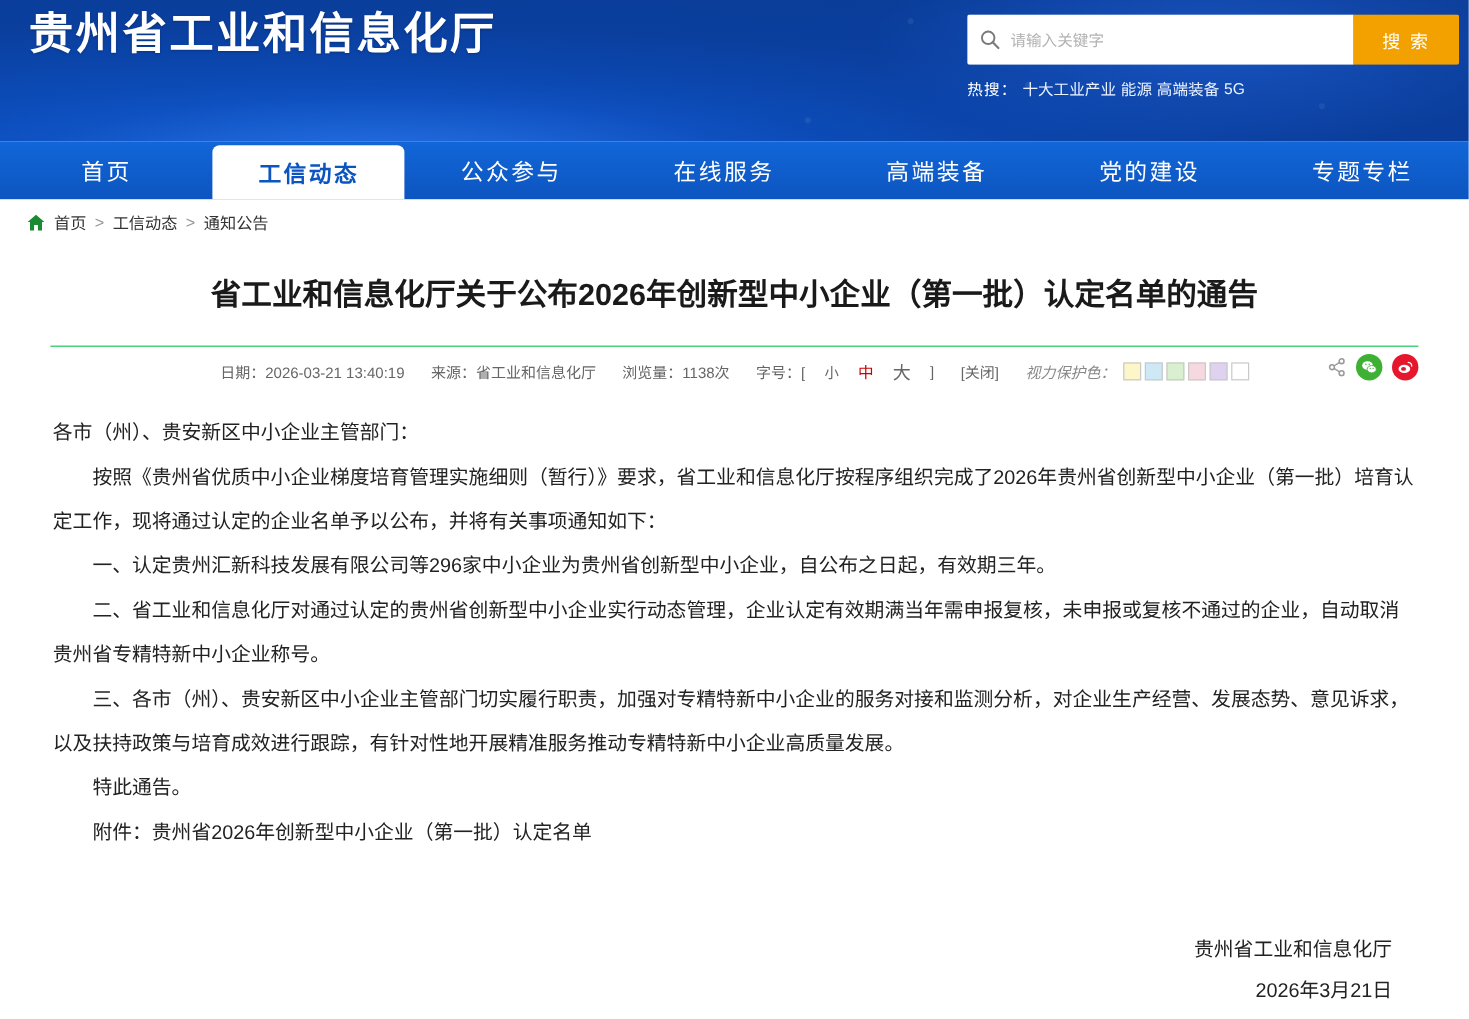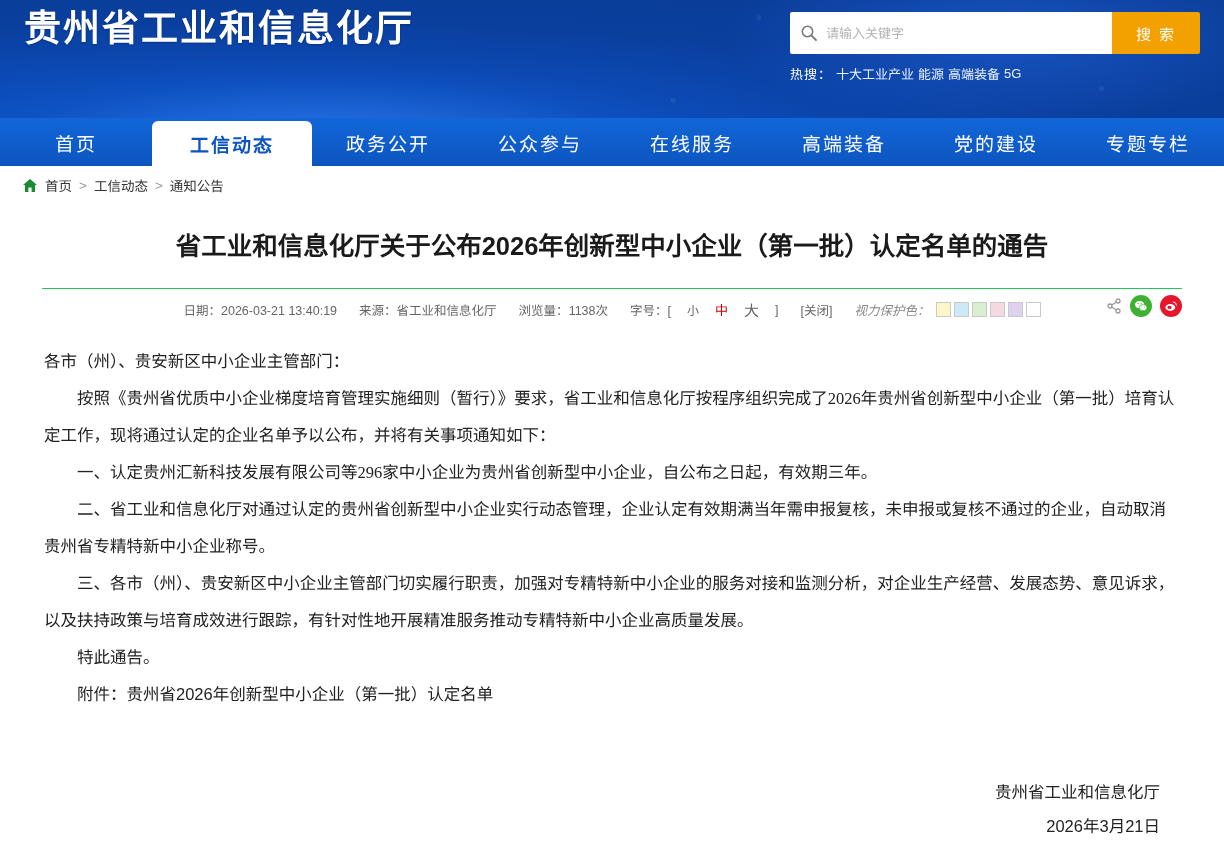--- a/index.html
+++ b/index.html
@@ -82,21 +82,21 @@
     font-family: "DejaVu Sans", sans-serif;
     font-size: 14px;
     font-weight: bold;
     color: #ffffff;
     letter-spacing: 2px;
     white-space: nowrap;
   }
 
   .search-area {
     position: absolute;
-    right: 24px;
+    right: 8px;
     top: 12px;
     z-index: 3;
     width: 410px;
   }
   .search-box {
     display: flex;
     height: 42px;
     border-radius: 2px;
     overflow: hidden;
   }
@@ -256,21 +256,21 @@
   .weibo { background: #e6162d; }
 
   .article-body {
     padding: 14px 2px 0;
     font-size: 16.5px;
     line-height: 37px;
     color: #222;
     font-family: "Liberation Sans", "DejaVu Sans", sans-serif;
   }
   .article-body p { margin: 0; }
-  .p-indent { text-indent: 2em; font-family: Liberation Serif, serif; }
+  .p-indent { text-indent: 2em; }
   .attach { margin-top: 34px; text-indent: 2em; }
   .signature {
     margin-top: 62px;
     text-align: right;
     line-height: 34px;
     font-size: 16.5px;
     color: #222;
     padding-right: 22px;
   }
 </style>
@@ -302,21 +302,20 @@
       <span class="hot-item">能源</span>
       <span class="hot-item">高端装备</span>
       <span class="hot-item">5G</span>
     </div>
   </div>
 </div>
 
 <div class="main-nav">
   <div class="nav-item">首页</div>
   <div class="nav-item active">工信动态</div>
-  <div class="nav-item">政务公开</div>
   <div class="nav-item">公众参与</div>
   <div class="nav-item">在线服务</div>
   <div class="nav-item">高端装备</div>
   <div class="nav-item">党的建设</div>
   <div class="nav-item">专题专栏</div>
 </div>
 
 <div class="breadcrumb">
   <span class="home-icon">
     <svg viewBox="0 0 16 15" width="16" height="15" aria-hidden="true">

